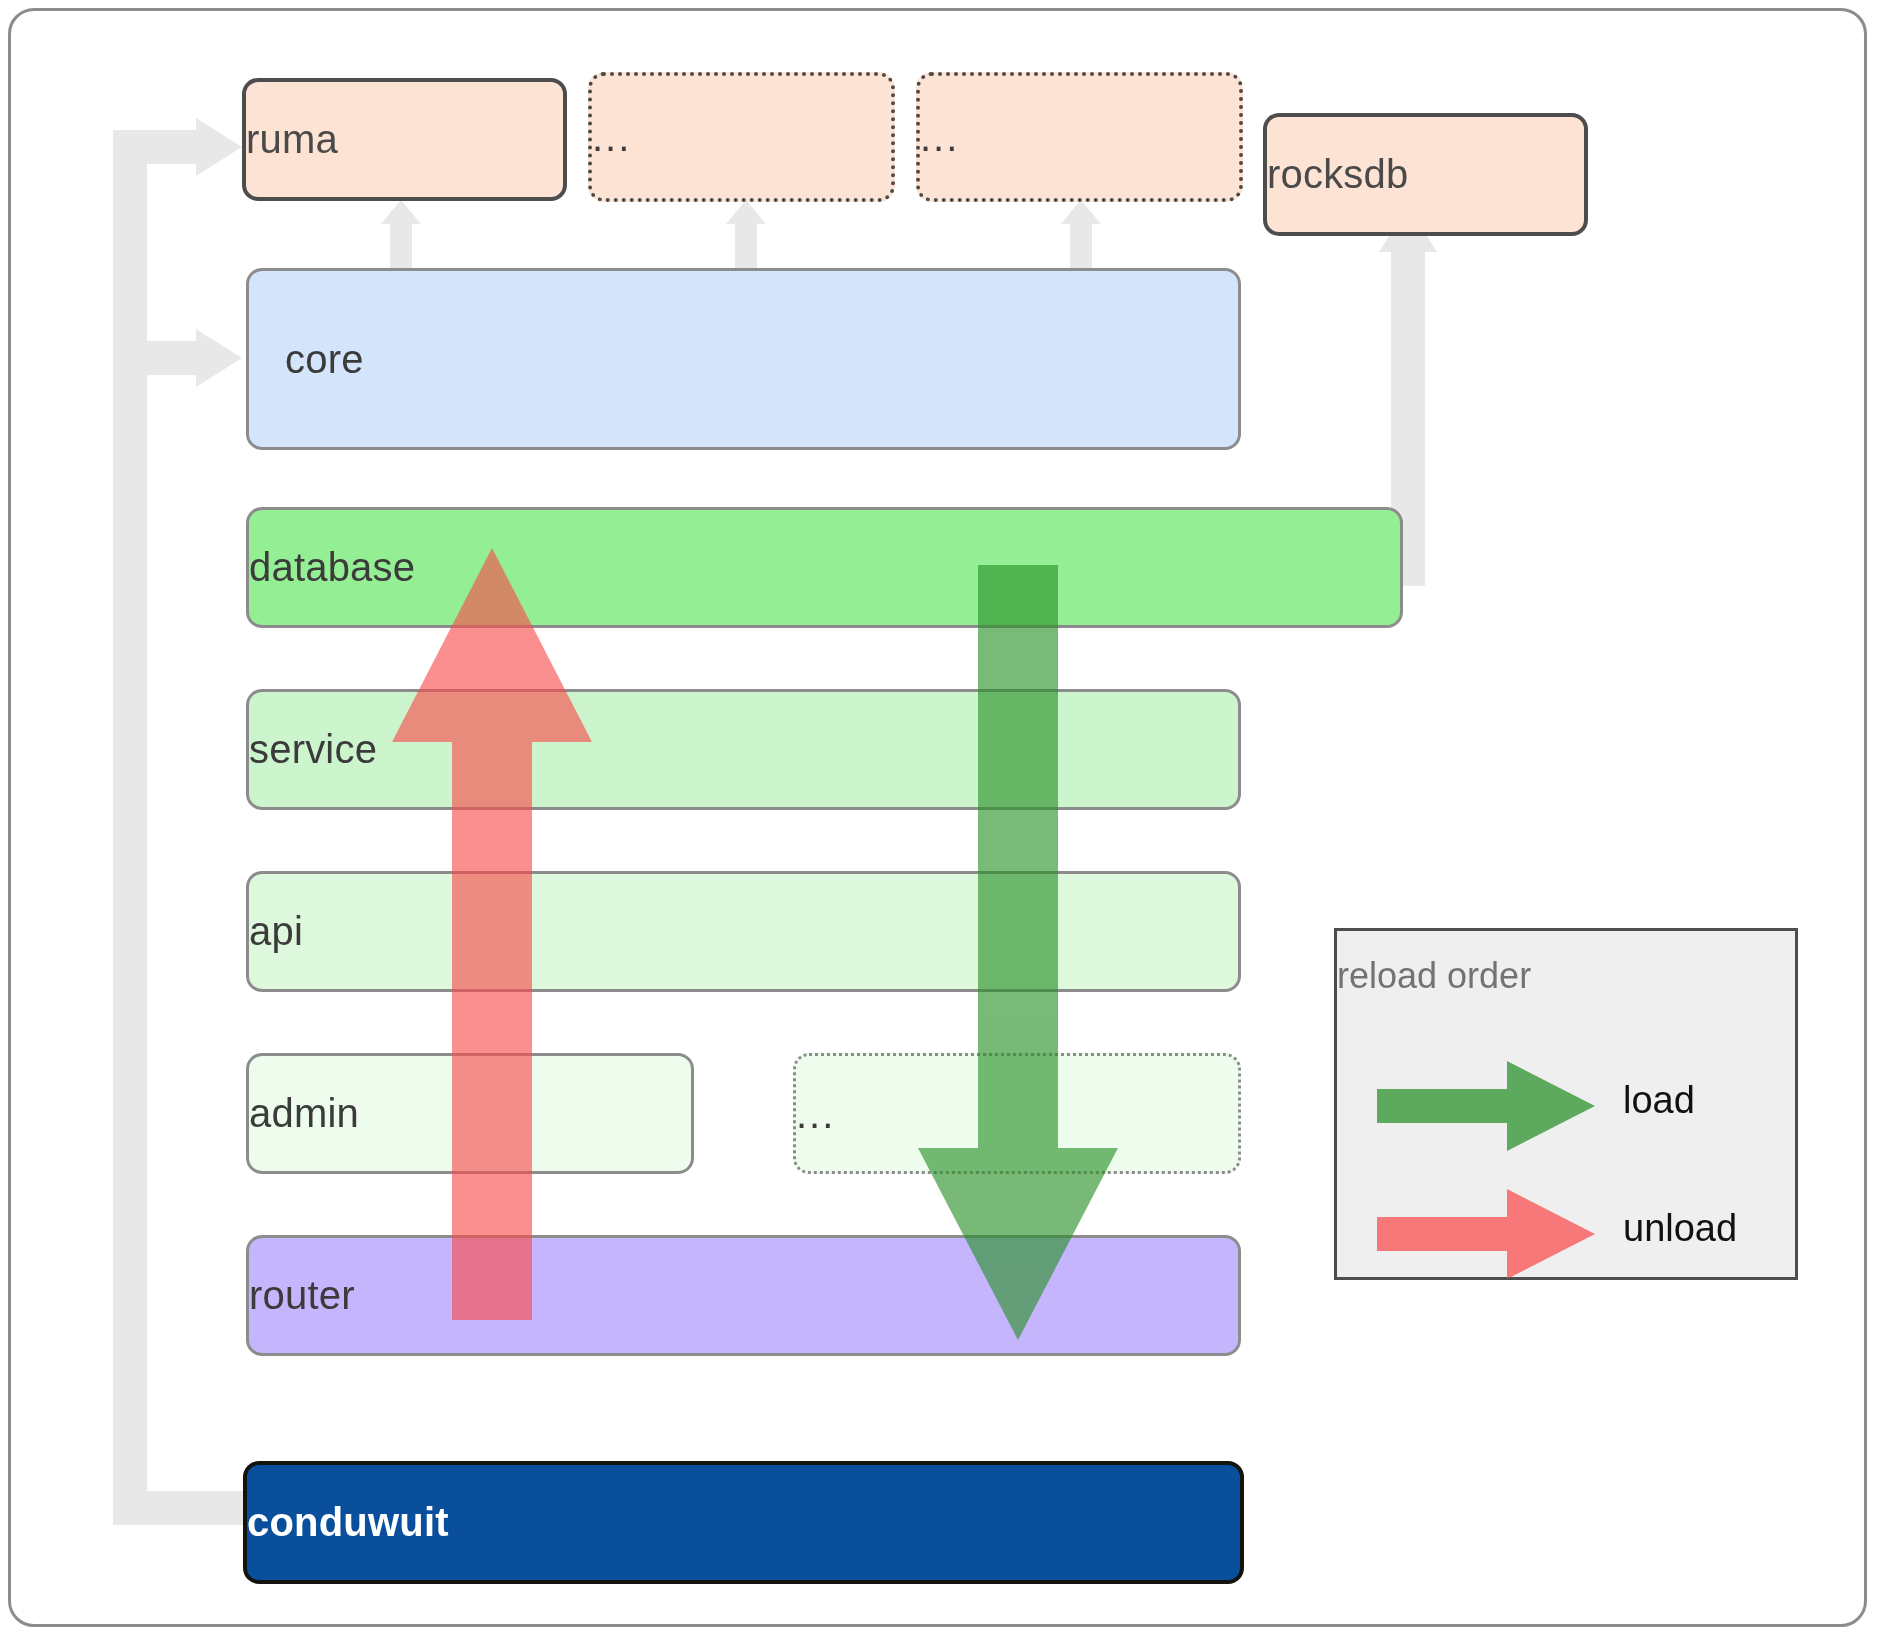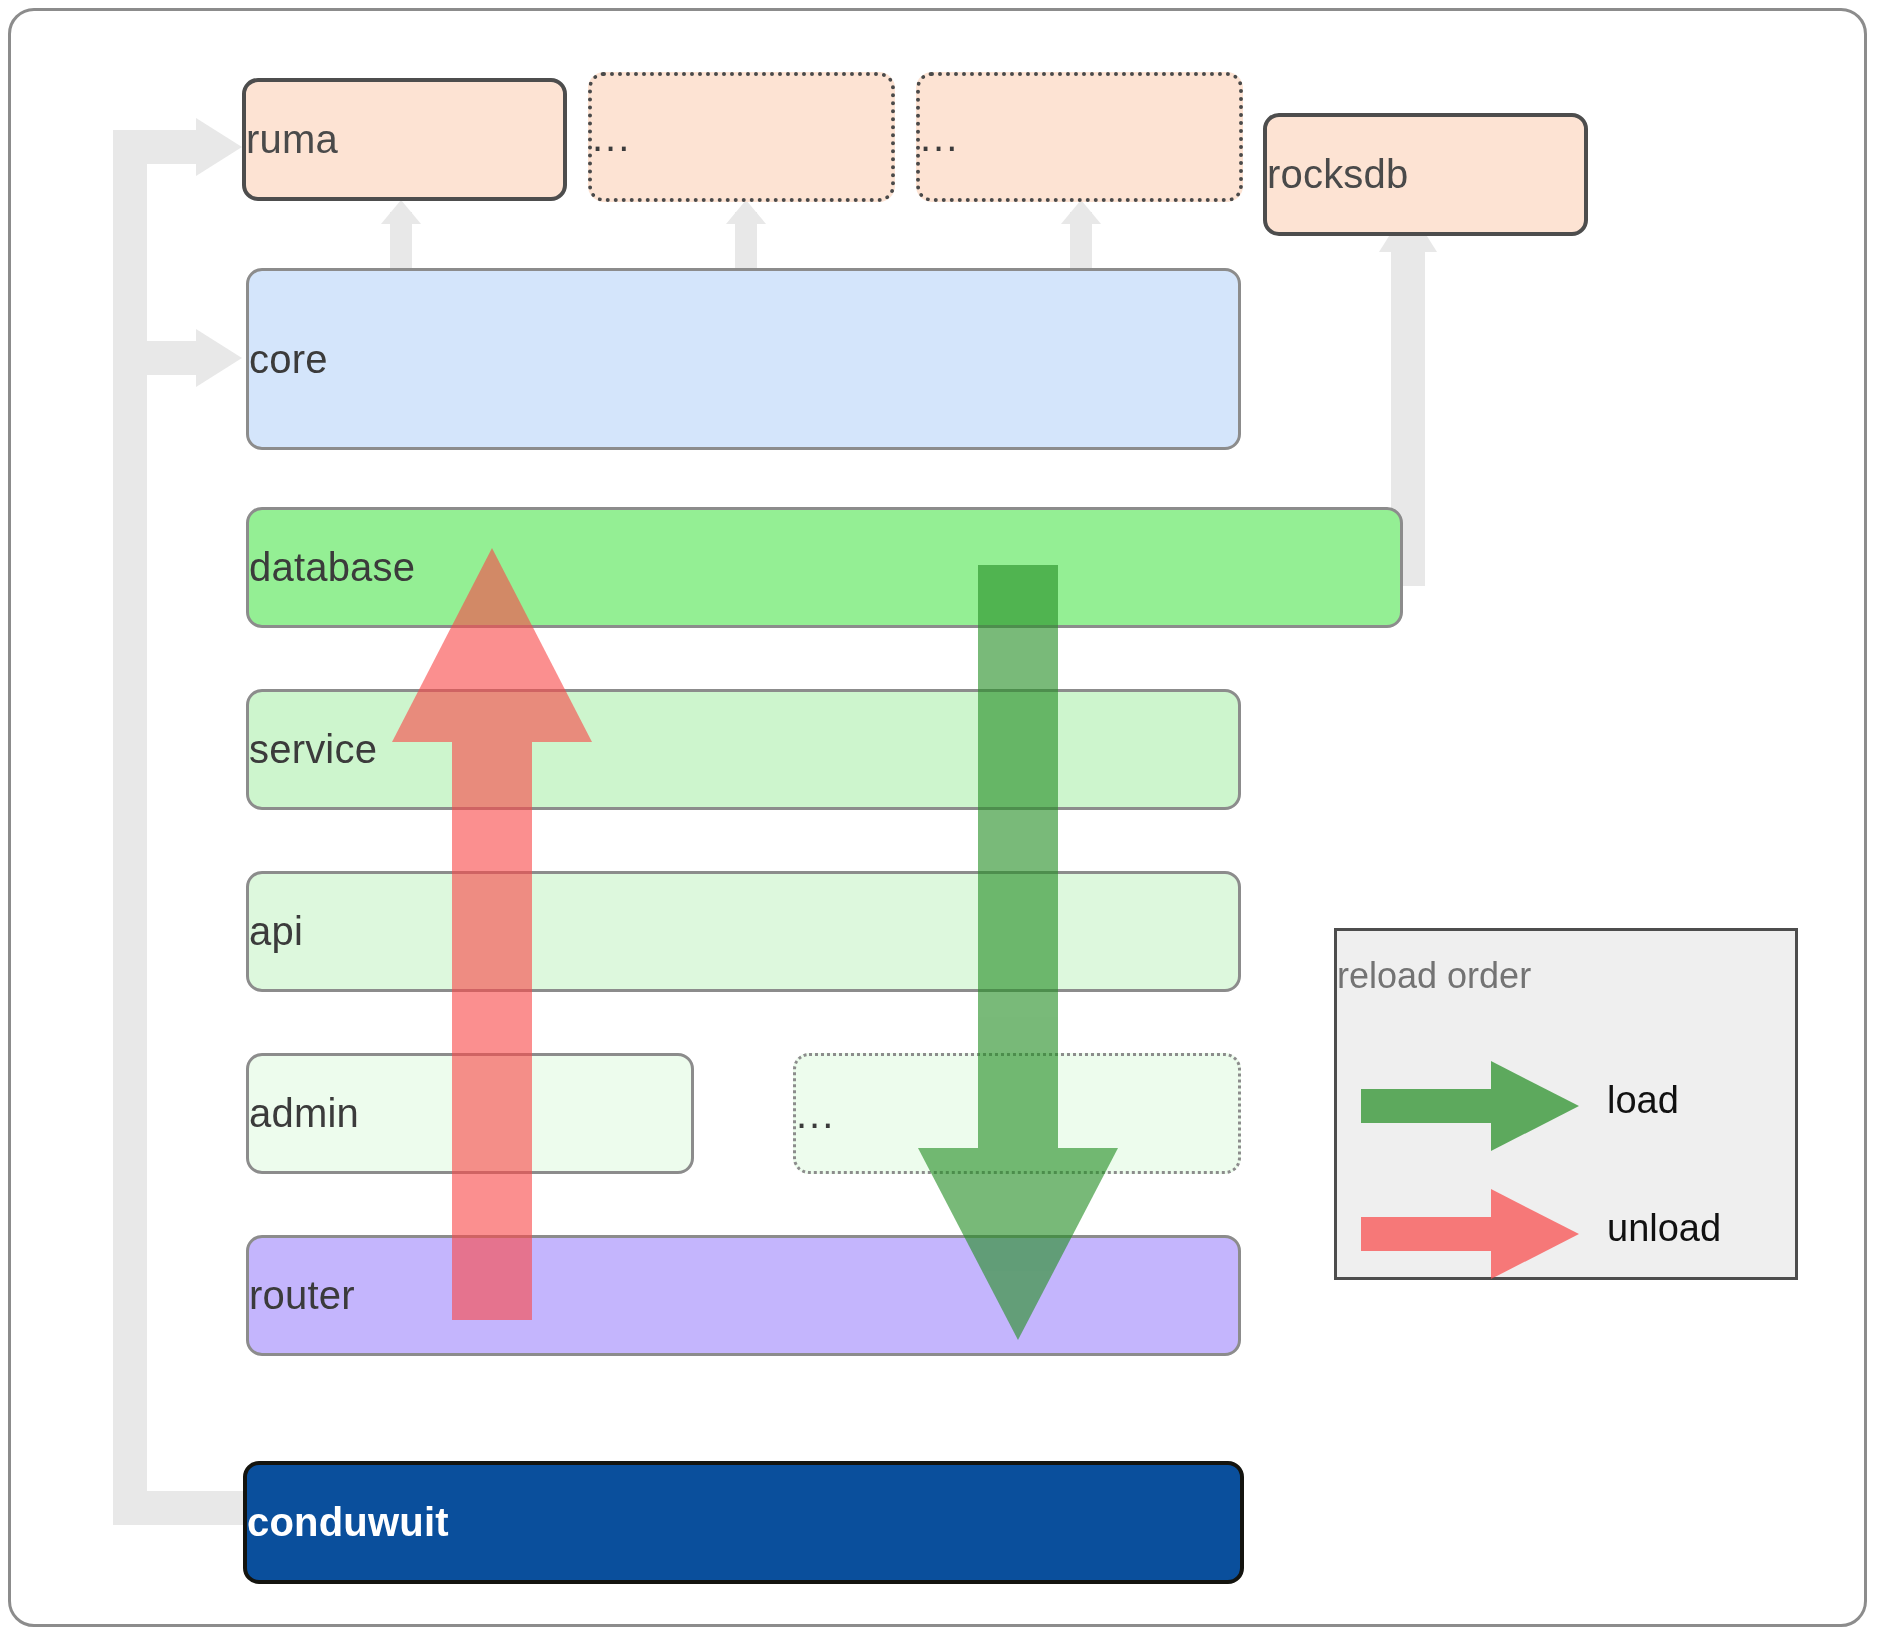--- a/index.html
+++ b/index.html
@@ -126,21 +126,21 @@
     position: absolute;
     left: 0;
     top: 24px;
     width: 464px;
     text-align: left;
     font-size: 36px;
     color: #737373;
   }
   .legend-row {
     position: absolute;
-    left: 0;
+    left: 16px;
     width: 464px;
     height: 90px;
   }
   .legend-row.load  { top: 130px; }
   .legend-row.unload{ top: 258px; }
   .legend-arrow {
     position: absolute;
     left: 24px;
     top: 0;
     width: 232px;
@@ -201,21 +201,21 @@
   </div>
 
   <div class="node node-dep-dotted" style="left:916px; top:72px; width:327px; height:130px;">
     <span class="lbl dots">...</span>
   </div>
 
   <div class="node node-dep" style="left:1263px; top:78px; width:325px; height:123px;margin-top:35px;">
     <span class="lbl">rocksdb</span>
   </div>
 
-  <div class="node node-core" style="left:246px; top:268px; width:995px; height:182px;">
+  <div class="node node-core" style="left:246px; top:268px; width:995px; height:182px;padding-left:36px;">
     <span class="lbl">core</span>
   </div>
 
   <div class="node node-database" style="left:246px; top:507px; width:1157px; height:121px;">
     <span class="lbl">database</span>
   </div>
 
   <div class="node node-service" style="left:246px; top:689px; width:995px; height:121px;">
     <span class="lbl">service</span>
   </div>

